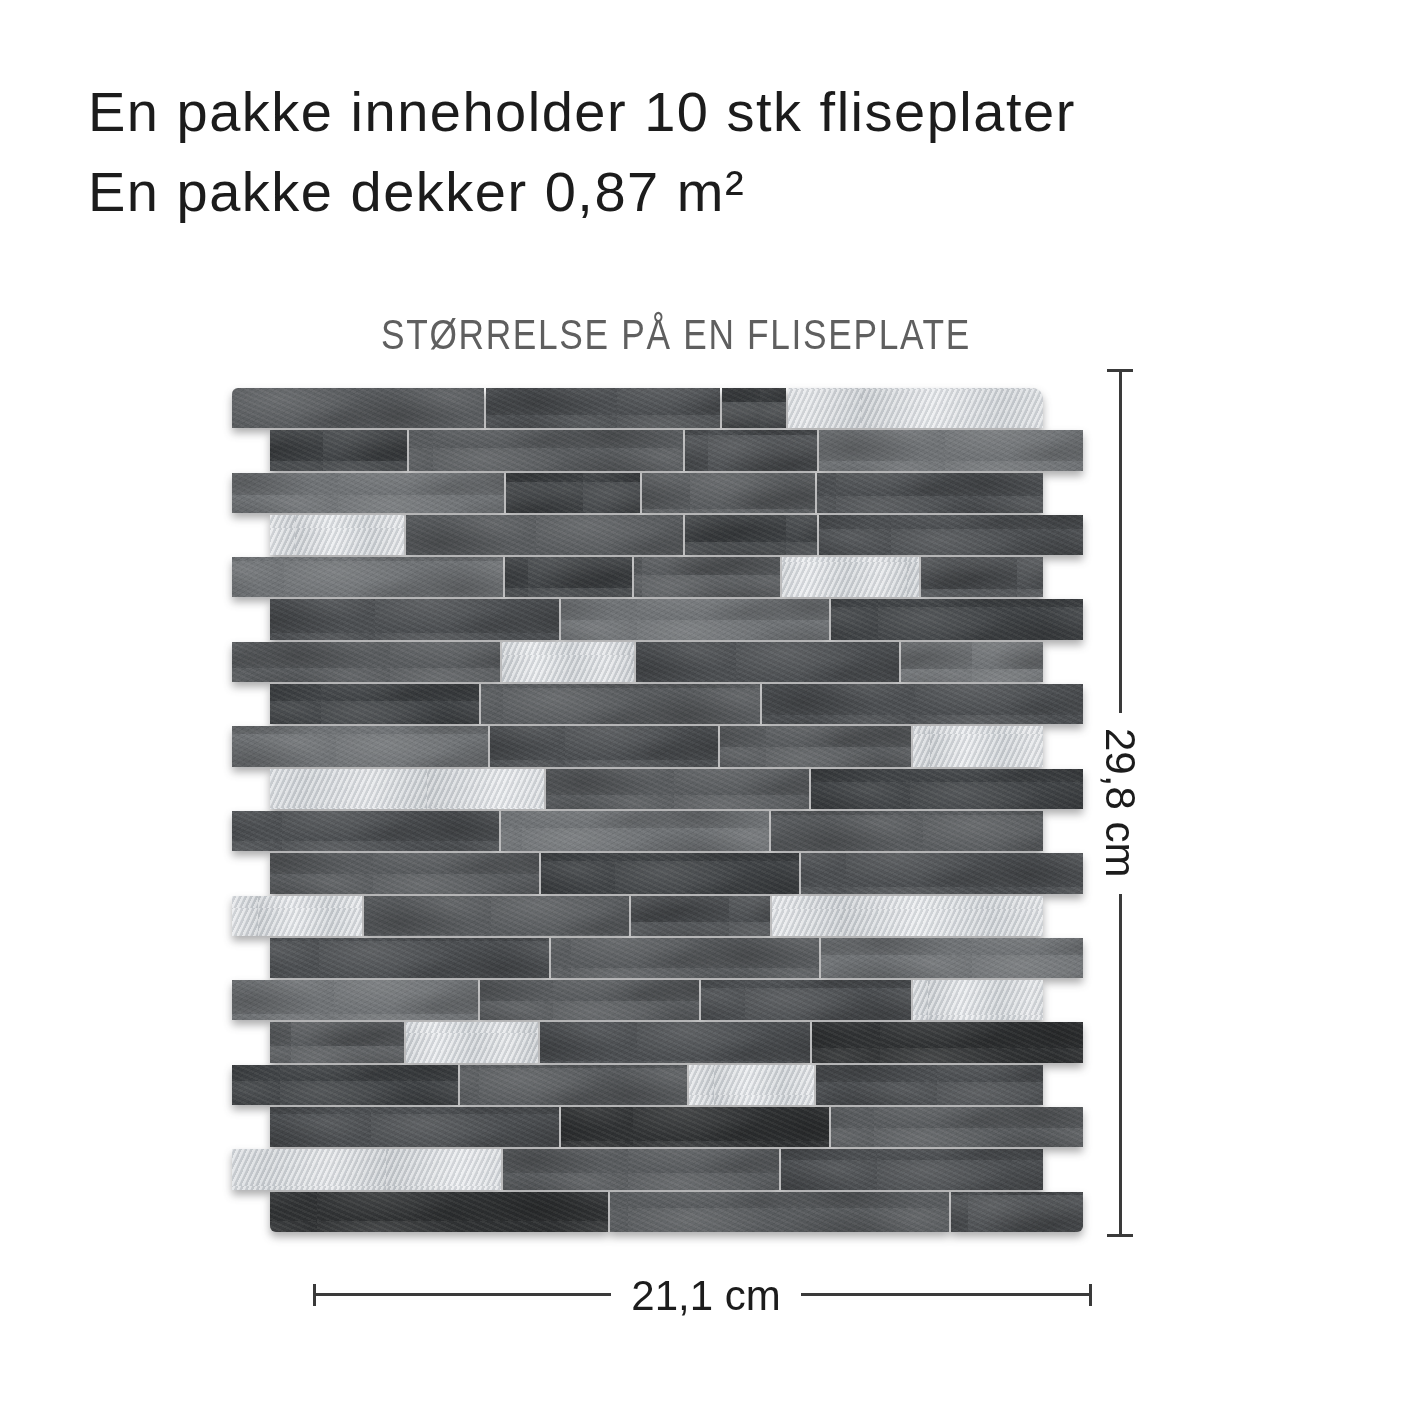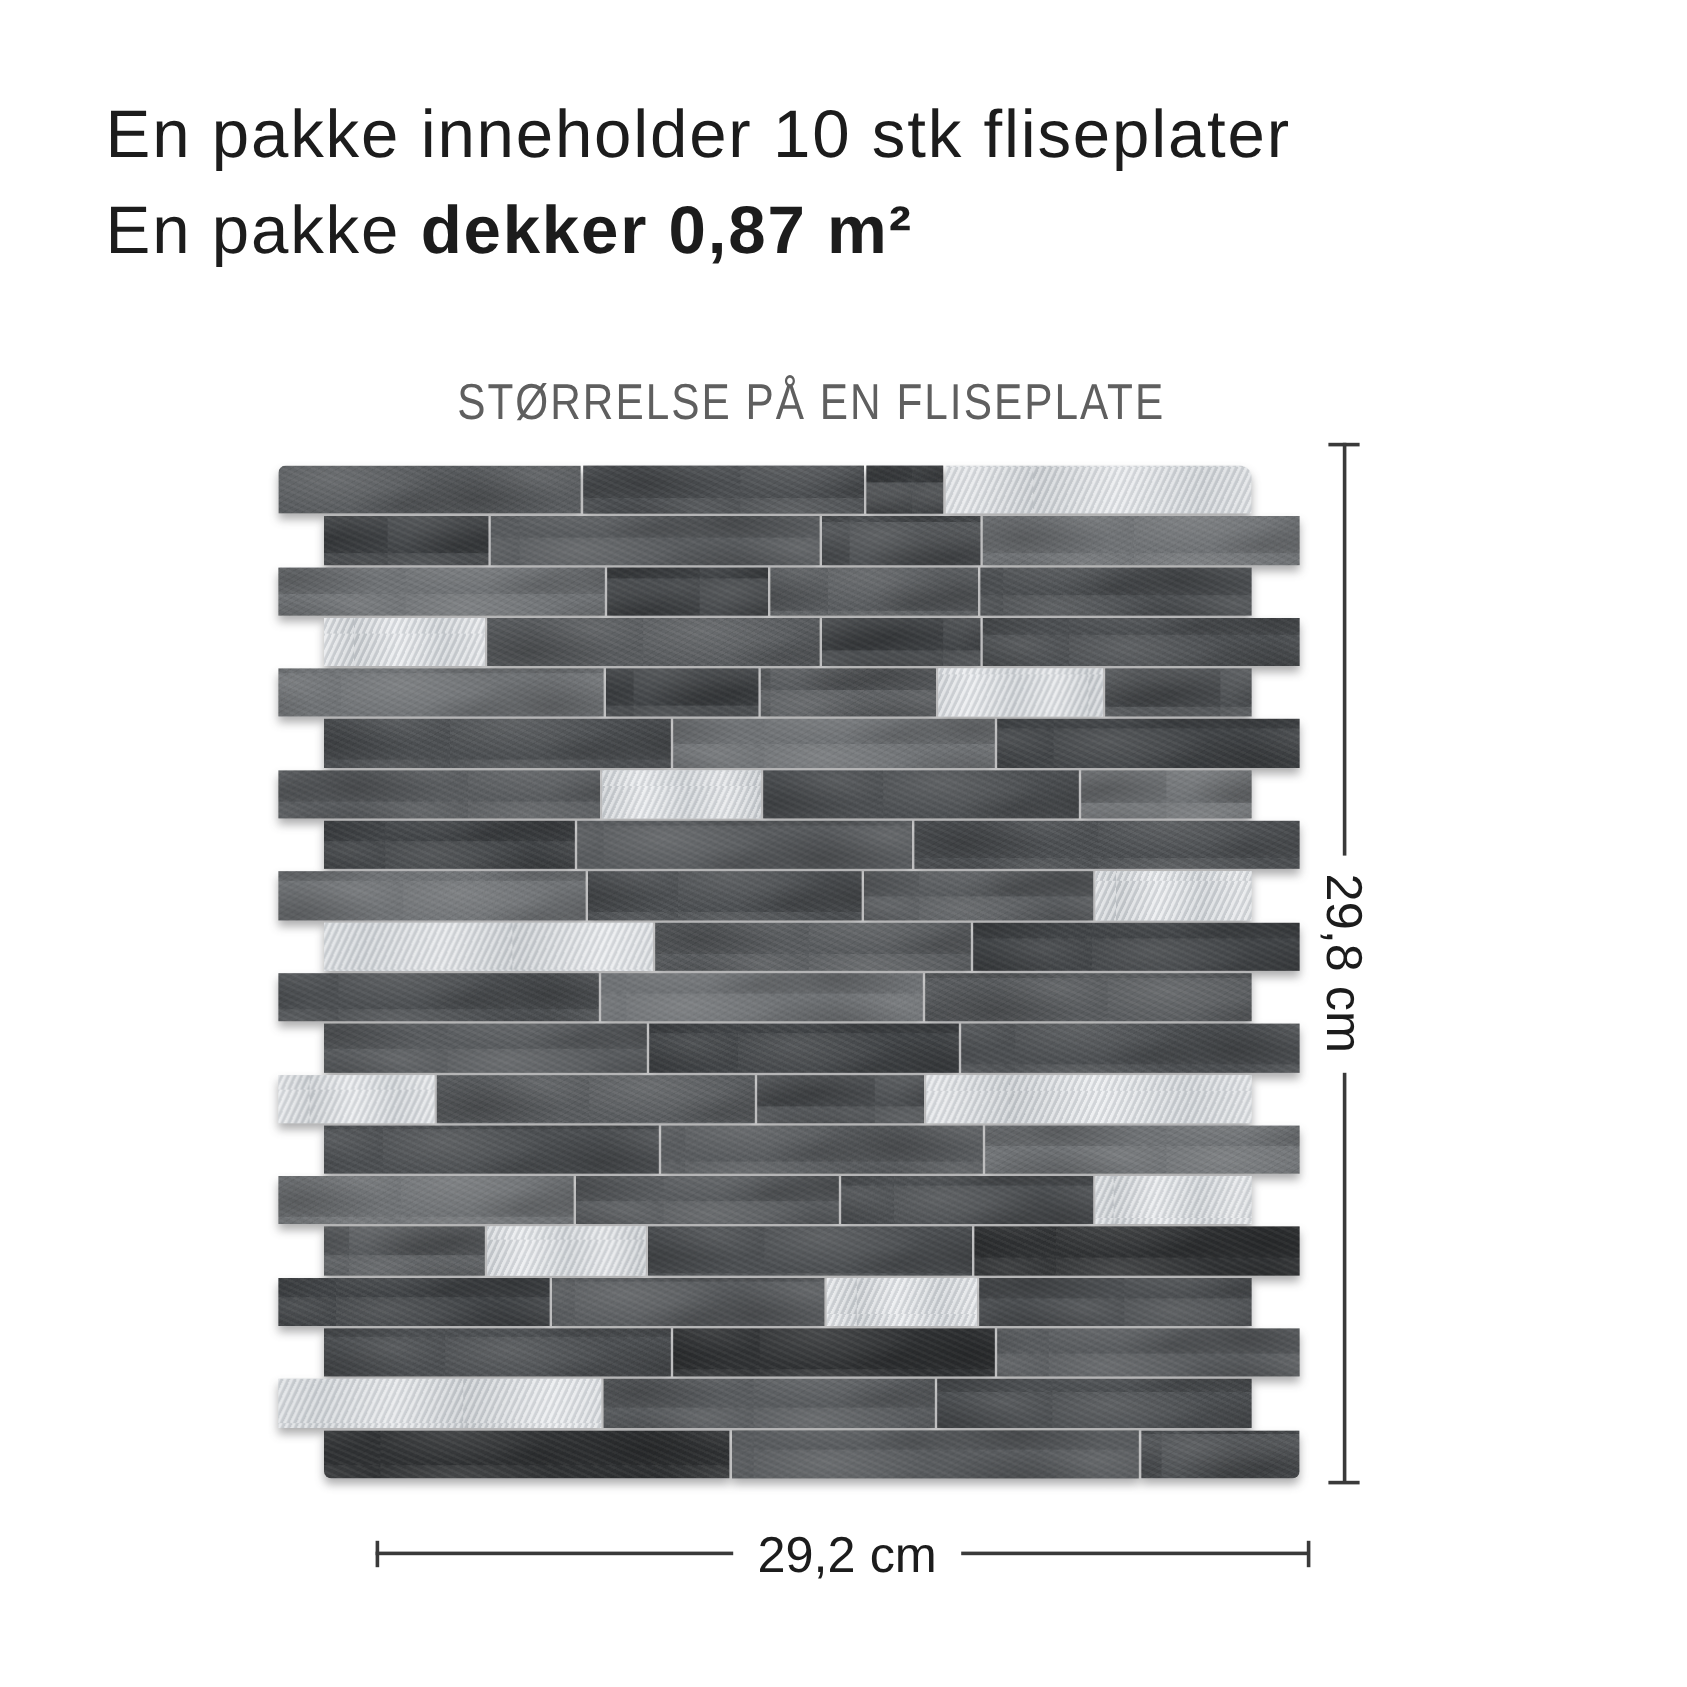--- a/index.html
+++ b/index.html
@@ -17,21 +17,21 @@
     font-family:"Liberation Sans", sans-serif;
     color:var(--ink);
   }
 
   
   .headline{
     position:absolute;left:88px;top:72px;
     font-size:56px;line-height:80px;letter-spacing:1.5px;
     font-weight:400;color:var(--ink);white-space:nowrap;
   }
-  .headline .bold{font-weight:700;}
+  .headline .bold{font-weight:400;}
 
   
   .caption{
     position:absolute;left:676px;top:312px;
     transform:translateX(-50%) scaleX(0.84);
     transform-origin:center top;
     font-size:42px;line-height:46px;letter-spacing:2px;
     color:var(--caption);white-space:nowrap;font-weight:400;
   }
 
@@ -217,18 +217,18 @@
     <div class="dim vtick-top"></div>
     <div class="dim vseg-1"></div>
     <div class="vlabel">29,8 cm</div>
     <div class="dim vseg-2"></div>
     <div class="dim vtick-bottom"></div>
   </div>
 
   <div>
     <div class="dim htick-left"></div>
     <div class="dim hseg-1"></div>
-    <div class="hlabel">29,2 cm</div>
+    <div class="hlabel">21,1 cm</div>
     <div class="dim hseg-2"></div>
     <div class="dim htick-right"></div>
   </div>
 
 </div>
 
 </body></html>

